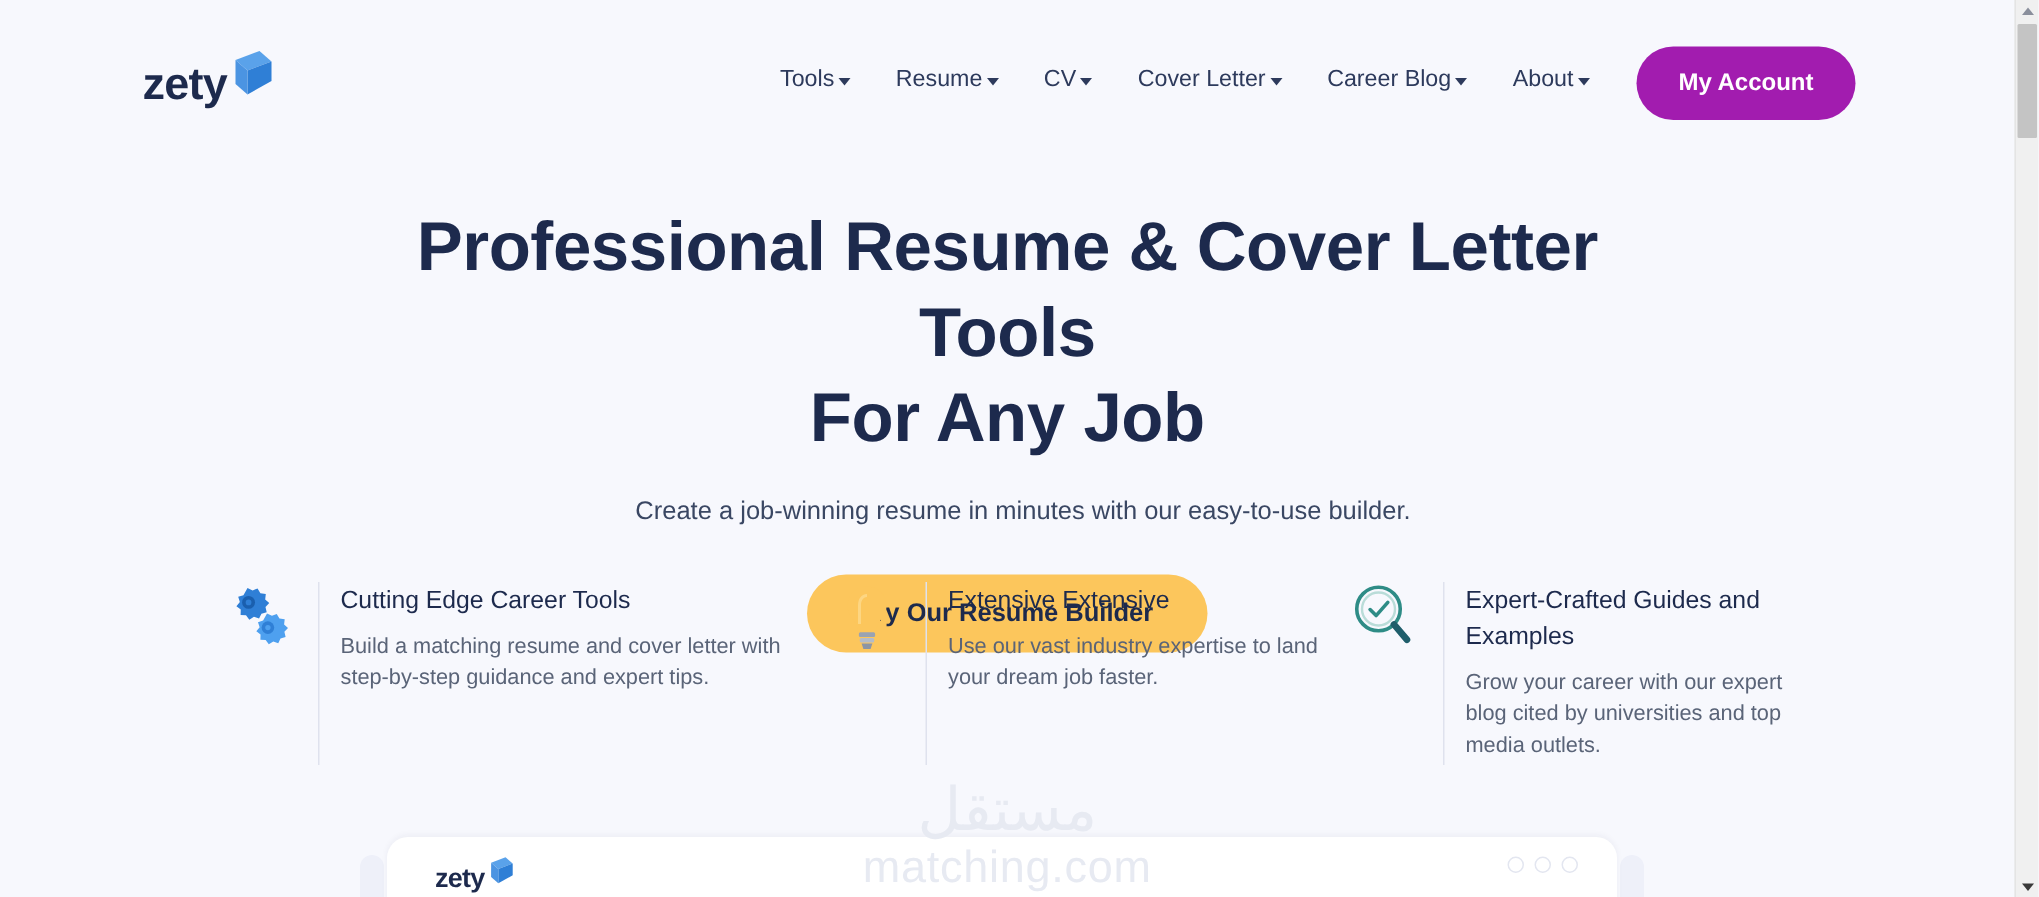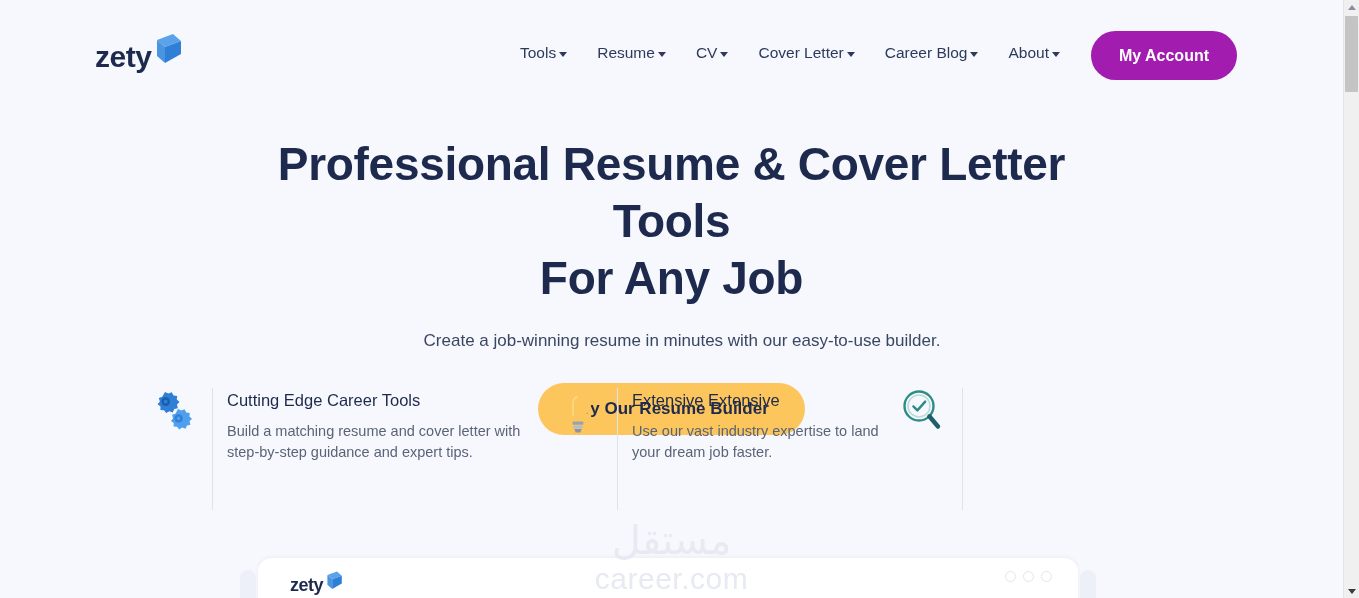--- a/index.html
+++ b/index.html
@@ -401,20 +401,24 @@
     <div class="feature feature-3">
       <span class="feature-icon">
         <svg width="44" height="46" viewBox="0 0 44 46">
           <circle cx="18" cy="16" r="14.5" fill="none" stroke="#2e8c86" stroke-width="2.4"></circle>
           <circle cx="18" cy="16" r="11" fill="none" stroke="#b9dcd8" stroke-width="1.6"></circle>
           <path d="M12.4 16.4 L16.4 20.4 L24.2 11.6" fill="none" stroke="#2e8c86" stroke-width="2.4" stroke-linecap="round" stroke-linejoin="round"></path>
           <line x1="28.3" y1="26.3" x2="37" y2="36.5" stroke="#1f5e6b" stroke-width="4.4" stroke-linecap="round"></line>
         </svg>
       </span>
       <div class="feature-divider"></div>
+      <div class="feature-body">
+        <div class="feature-title">Expert-Crafted Guides and Examples</div>
+        <div class="feature-desc">Grow your career with our expert blog cited by universities and top media outlets.</div>
+      </div>
     </div>
   </div>
 
   <div class="card-side card-side-left"></div>
   <div class="card-side card-side-right"></div>
 
   <div class="bottom-card">
     <div class="bottom-card-logo">
       <span class="logo-text">zety</span>
       <span class="logo-mark">
@@ -427,21 +431,21 @@
     </div>
     <div class="dots">
       <span class="dot"></span>
       <span class="dot"></span>
       <span class="dot"></span>
     </div>
   </div>
 
   <div class="watermark">
     <div class="wm-ar">مستقل</div>
-    <div class="wm-en">career.com</div>
+    <div class="wm-en">matching.com</div>
   </div>
 
 </div>
 
 <div class="scrollbar">
   <div class="sb-arrow up">
     <i class="sb-tri-up"></i>
   </div>
   <div class="sb-thumb"></div>
   <div class="sb-arrow down">

